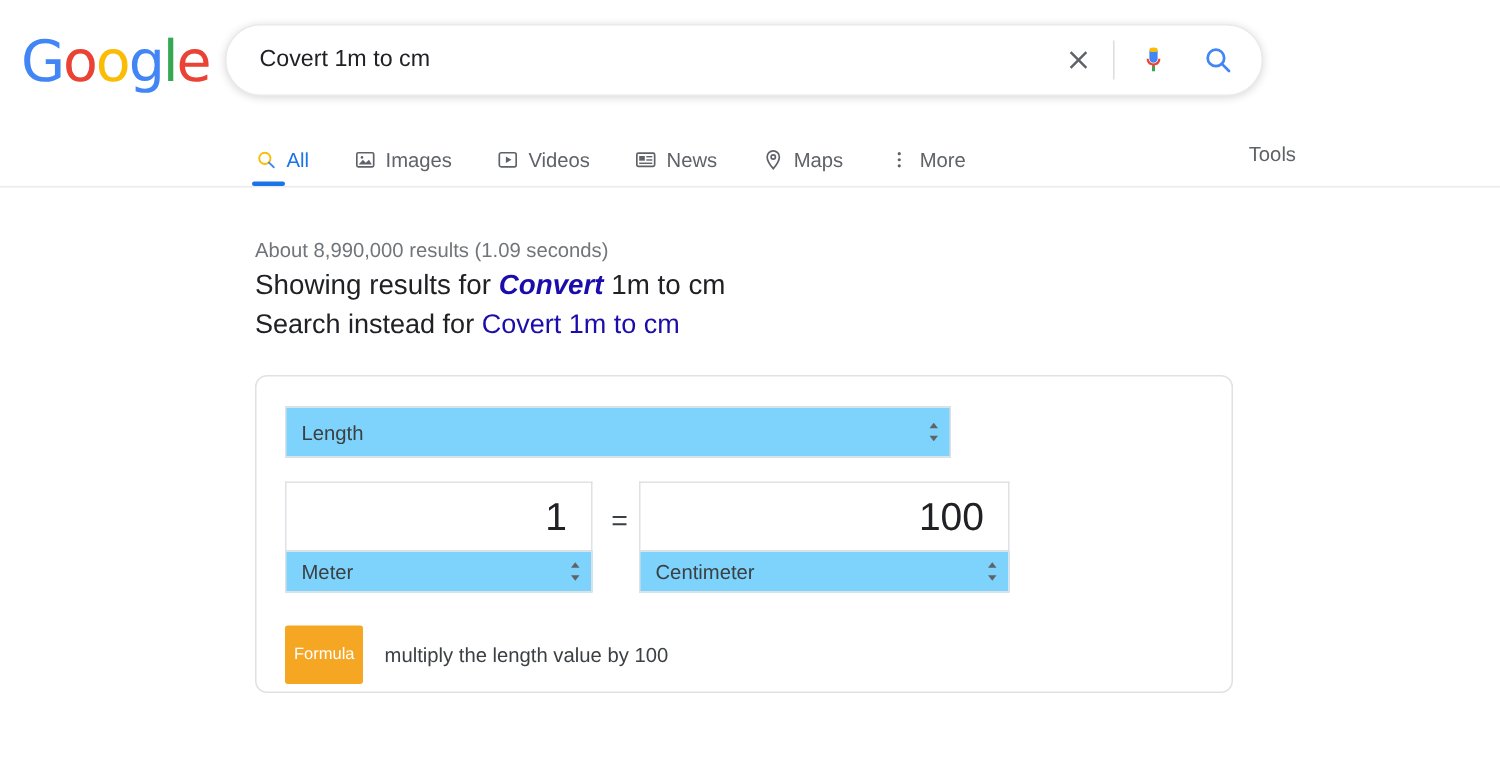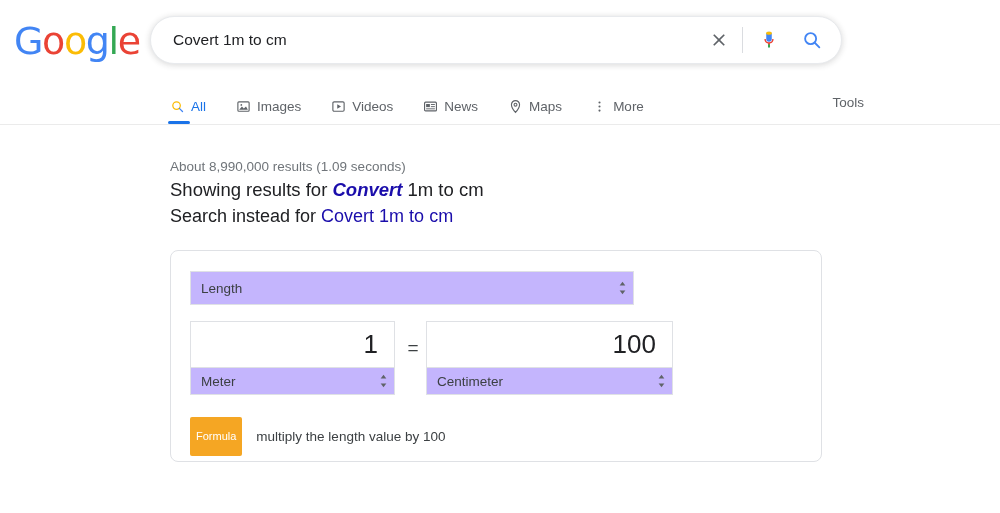--- a/index.html
+++ b/index.html
@@ -89,21 +89,21 @@
   }
   .spell-line2 a { color: #1a0dab; text-decoration: none; cursor: pointer; }
 
   
   .card {
     position: absolute; left: 170px; top: 250px;
     width: 652px; height: 212px;
     border: 1px solid #dfe1e5; border-radius: 8px; background:#fff;
   }
   .sel-shell {
-    position: relative; background:#c4b5fd; border: 1px solid #dfe1e5;
+    position: relative; background:#7dd3fc; border: 1px solid #dfe1e5;
     display:flex; align-items:center; cursor: pointer;
   }
   .sel-shell .sel-text {
     font-size: 13.5px; color: #3c4043; padding-left: 10px; flex:1;
     white-space: nowrap; overflow:hidden;
   }
   .stepper { width: 22px; display:flex; align-items:center; justify-content:center; }
   .cat-select {
     position:absolute; left: 19px; top: 20px; width: 444px; height: 34px;
   }

